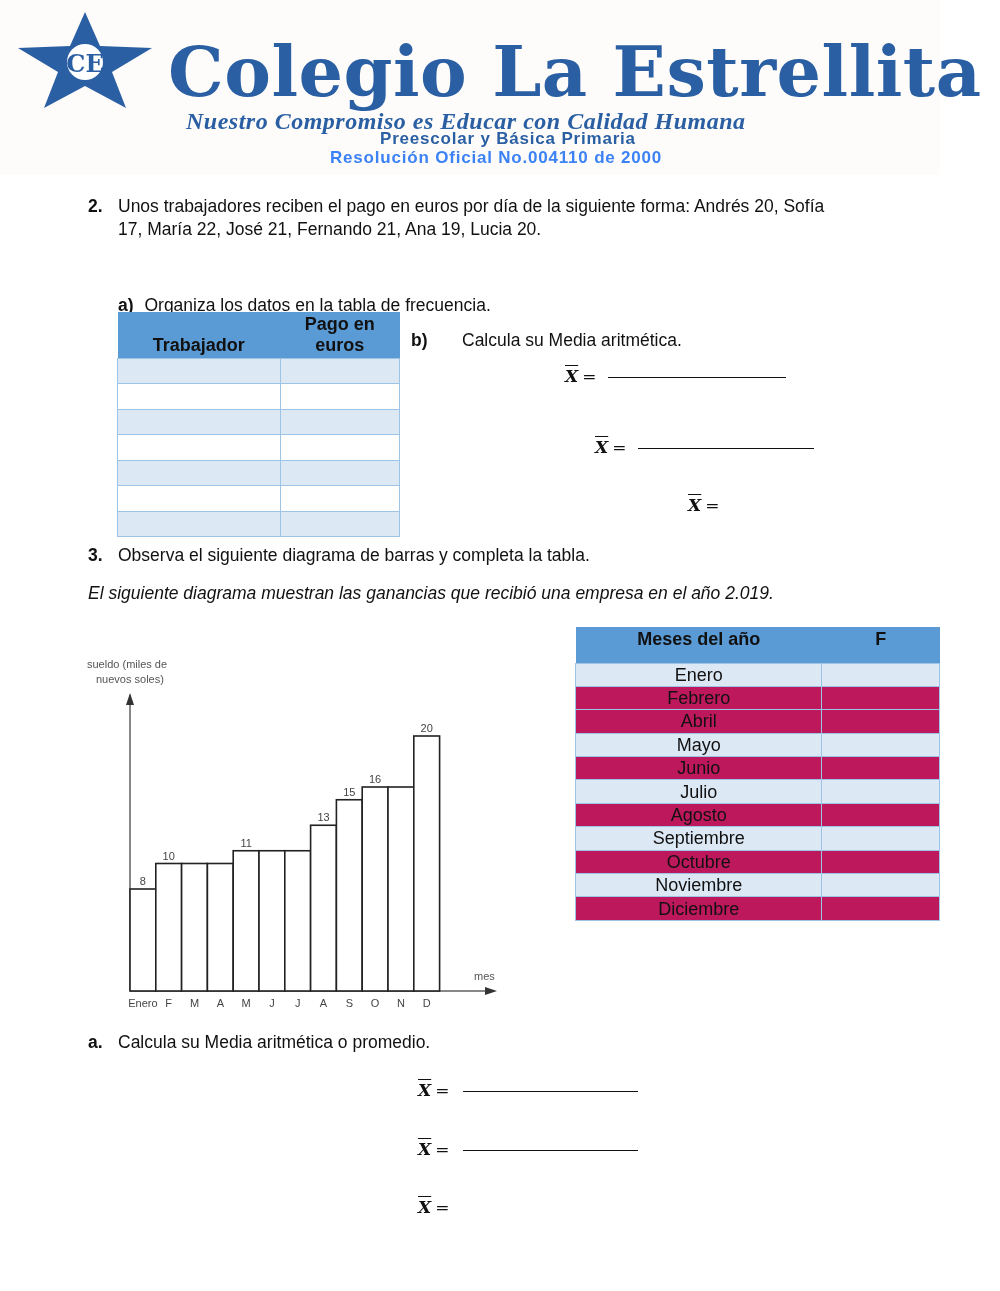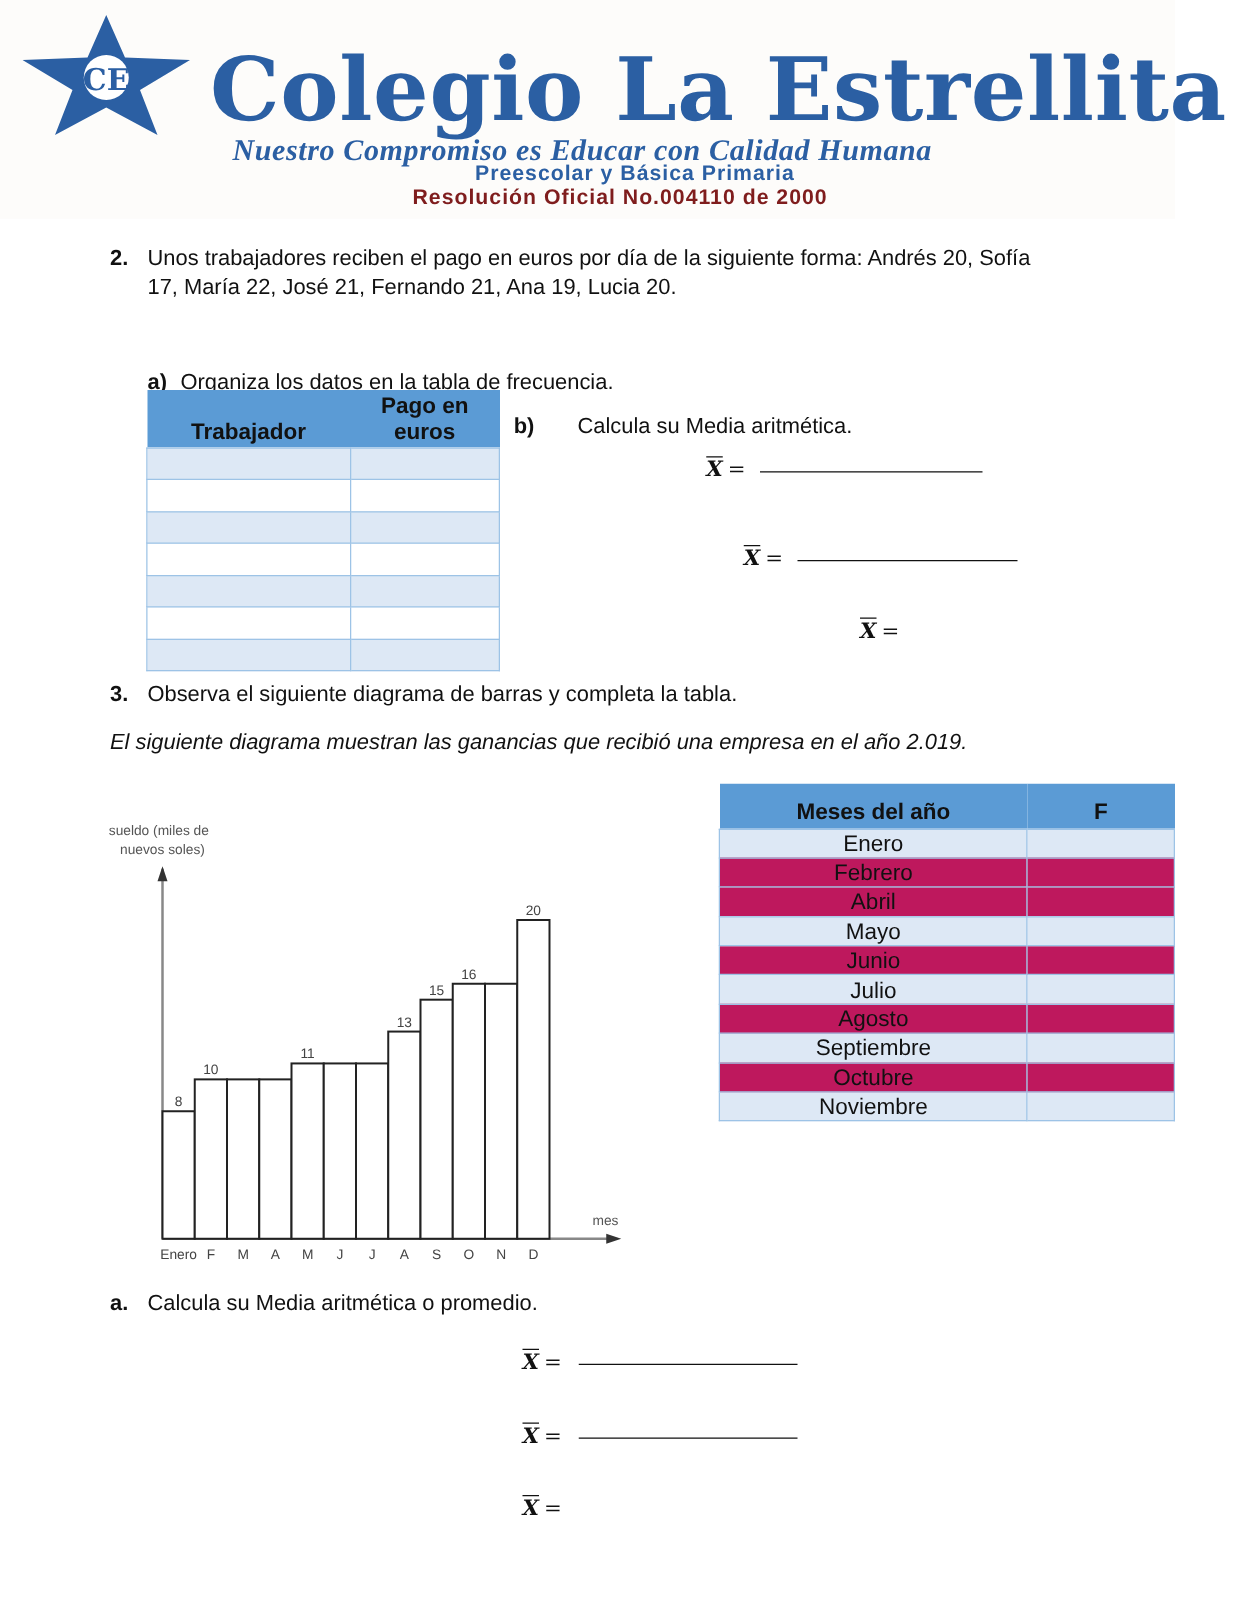--- a/index.html
+++ b/index.html
@@ -5,21 +5,21 @@
   * { box-sizing: border-box; margin: 0; padding: 0; }
   html, body { width: 1000px; height: 1291px; background: #ffffff; }
   body { position: relative; font-family: "Liberation Sans", sans-serif; color: #111; overflow: hidden; }
 
   
   .header { position: absolute; left: 0; top: 0; width: 940px; height: 175px; background: #fdfcfa; }
   .star { position: absolute; left: 18px; top: 12px; width: 134px; height: 96px; }
   .school-name { position: absolute; left: 168px; top: 6px; font-family: "DejaVu Serif", "Liberation Serif", serif; font-weight: bold; font-size: 70px; color: #2b5fa3; letter-spacing: 0.5px; white-space: nowrap; margin-top: 24px; }
   .motto { position: absolute; left: 186px; top: 108px; font-family: "Liberation Serif", serif; font-style: italic; font-weight: bold; font-size: 24px; color: #2b5fa3; white-space: nowrap; letter-spacing: 0.5px; }
   .level { position: absolute; left: 380px; top: 129px; font-weight: bold; font-size: 17px; color: #2b5fa3; letter-spacing: 0.8px; white-space: nowrap; }
-  .resolution { position: absolute; left: 330px; top: 148px; font-weight: bold; font-size: 17px; color: #7f1d1d; letter-spacing: 0.8px; white-space: nowrap; }
+  .resolution { position: absolute; left: 330px; top: 148px; font-weight: bold; font-size: 17px; color: #3b82f6; letter-spacing: 0.8px; white-space: nowrap; }
 
   .txt { position: absolute; font-size: 17.5px; line-height: 23px; color: #111; }
   .num { font-weight: bold; }
   .italic { font-style: italic; }
 
   
   table { border-collapse: collapse; position: absolute; }
   .t1 { left: 117px; top: 312px; width: 283px; }
   .t1 th { background: #5b9bd5; color: #111; font-weight: bold; font-size: 18px; line-height: 21px; vertical-align: bottom; padding: 0 4px 2px; }
   .t1 td { height: 25.5px; border: 1px solid #9dc3e6; }
@@ -33,21 +33,21 @@
   .xbar { font-style: italic; text-decoration: overline; }
   .eq { font-weight: normal; margin-left: 4px; }
   .blank-line { position: absolute; height: 0; border-top: 1.6px solid #111; }
   .blank-line.thin { border-top-width: 1px; }
 
   
   .chart { position: absolute; left: 80px; top: 650px; width: 440px; height: 370px; }
 
   
   .t2 { left: 575px; top: 627px; width: 365px; }
-  .t2 th { background: #5b9bd5; color: #111; font-weight: bold; font-size: 18px; height: 36px; text-align: center; vertical-align: top; padding-top: 12px; }
+  .t2 th { background: #5b9bd5; color: #111; font-weight: bold; font-size: 18px; height: 36px; text-align: center; vertical-align: top; padding-top: 2px; }
   .t2 td { height: 23.4px; border: 1px solid #9dc3e6; font-size: 18px; text-align: center; line-height: 20px; }
   .t2 tr.alt td { background: #dde8f5; }
   .t2 tr.plain td { background: #be185d; }
   .t2 .c1 { width: 247px; }
   .t2 .c2 { width: 118px; }
 </style>
 </head>
 <body>
 
 <div class="header">
@@ -230,20 +230,24 @@
         <td class="c2"></td>
       </tr>
     <tr class="plain">
         <td class="c1">Octubre</td>
         <td class="c2"></td>
       </tr>
     <tr class="alt">
         <td class="c1">Noviembre</td>
         <td class="c2"></td>
       </tr>
+    <tr class="plain">
+        <td class="c1">Diciembre</td>
+        <td class="c2"></td>
+      </tr>
   </tbody>
 </table>
 
 <div class="txt" style="left:88px; top:1031px; white-space:nowrap;">
   <span class="num">a.</span>
   <span style="position:absolute; left:30px;">Calcula su Media aritmética o promedio.</span>
 </div>
 
 <div class="formula" style="left:418px; top:1080px;">
   <span class="xbar">X</span><span class="eq">=</span>

